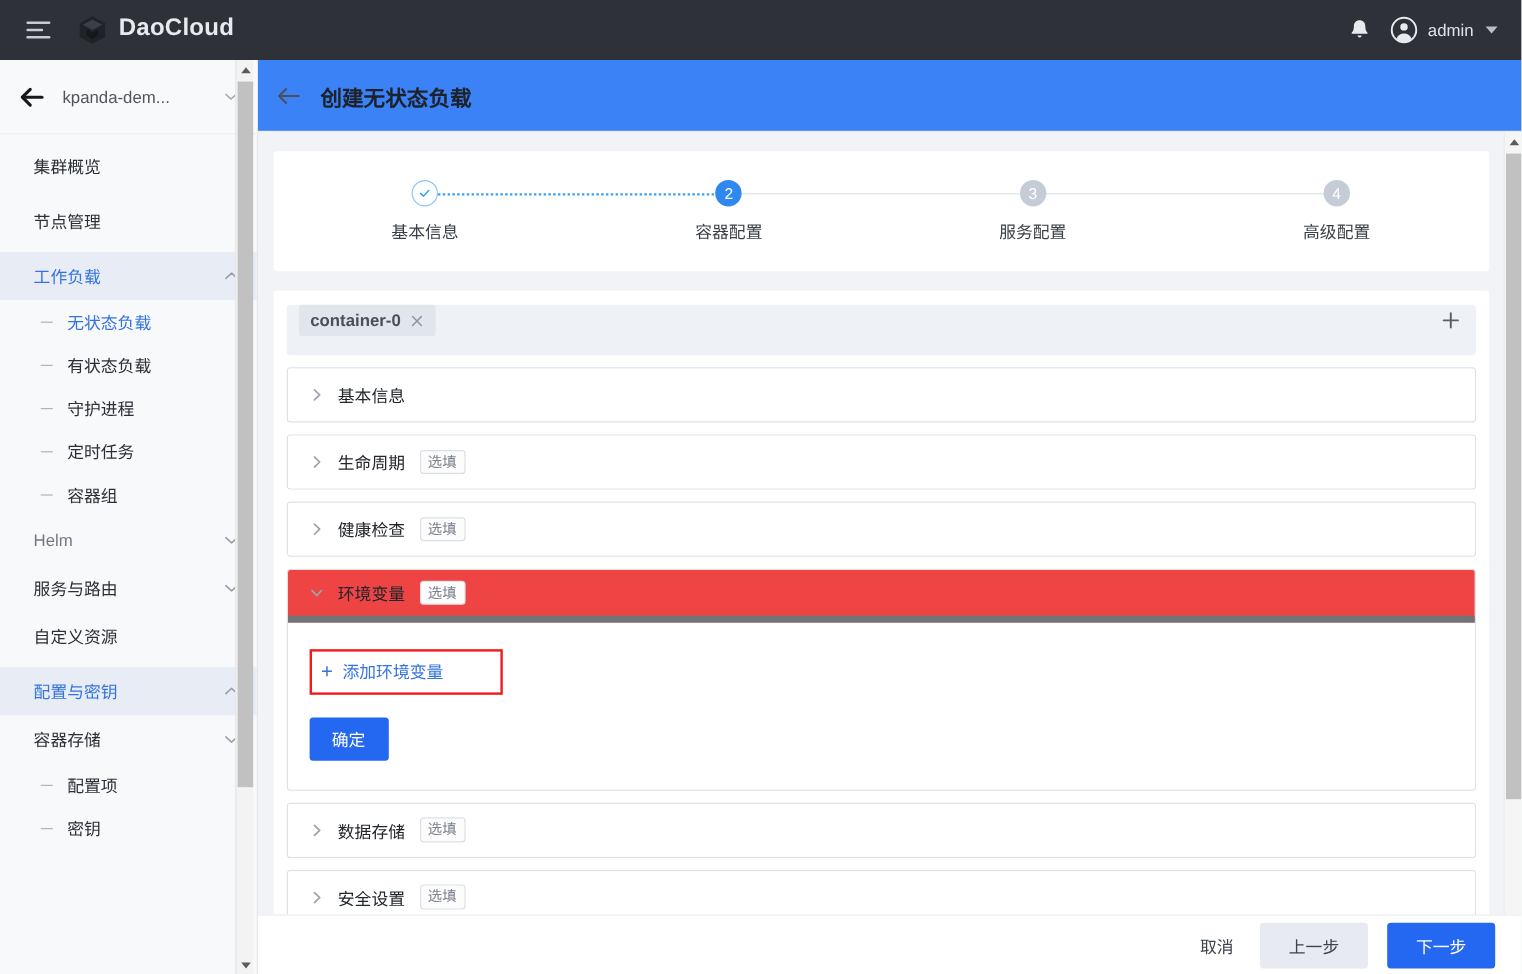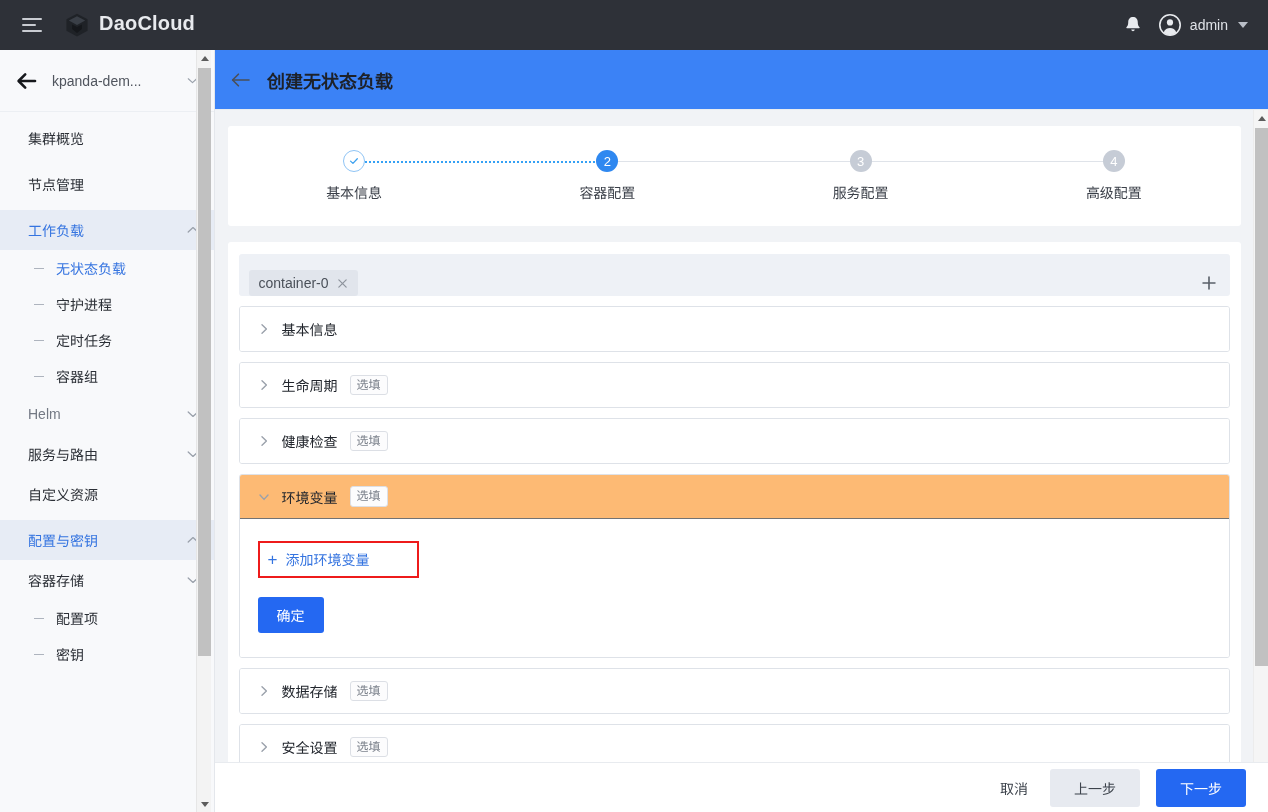--- a/index.html
+++ b/index.html
@@ -164,42 +164,42 @@
     border-top: 2px dotted #35a1f5;
     background: none;
   }
   .step-line.solid { background: #dfe3e9; height: 1px; }
 
   
   .config-card { margin-top: 16px; padding: 12px 11px 14px 11px; padding-bottom: 22px; }
 
   .tabs-row {
     height: 42px; background: #eef1f6; border-radius: 3px;
-    display: flex; align-items: flex-end; padding: 0 8px 0 10px;
+    display: flex; align-items: flex-start; padding: 0 8px 0 10px; font-weight: bold;
   }
   .tab-chip {
     display: inline-flex; align-items: center; gap: 8px;
     background: #e1e5ec; border-radius: 3px;
     padding: 5px 10px; font-size: 14px; color: #4a5059; cursor: pointer;
   }
   .chip-close { width: 11px; height: 11px; cursor: pointer; }
   .add-tab-btn {
     margin-left: auto; width: 26px; height: 26px;
     display: flex; align-items: center; justify-content: center; cursor: pointer;
   }
 
   .acc {
     margin-top: 10px; border: 1px solid #dee2e8; border-radius: 3px;
     background: #ffffff; overflow: hidden;
   }
   .acc-head {
     height: 44px; display: flex; align-items: center; gap: 12px;
     padding-left: 18px; cursor: pointer; background: #ffffff;
   }
-  .acc.expanded .acc-head { background: #fdba74; border-bottom: 1px solid #737373; }
+  .acc.expanded .acc-head { background: #ef4444; border-bottom: 6px solid #737373; }
   .acc-chevron { width: 12px; height: 12px; flex: none; }
   .acc-title { font-size: 14px; color: #22262d; }
   .tag-optional {
     font-size: 12px; color: #7d838d;
     border: 1px solid #dcdfe5; border-radius: 3px;
     background: #fcfcfd; padding: 2px 6px; line-height: 1.2;
   }
   .acc-body { padding: 22px 0 24px 18px; background: #ffffff; }
 
   .add-env-wrap {
@@ -309,20 +309,24 @@
         <svg viewBox="0 0 12 8" width="12" height="8">
           <path d="M1.2 6 L6 1.6 L10.8 6" fill="none" stroke="#9aa1ab" stroke-width="1.3" stroke-linecap="round" stroke-linejoin="round"></path>
         </svg>
       </div>
       <div class="nav-sub active">
         <span class="dash"></span>
         <span class="sub-label">无状态负载</span>
       </div>
       <div class="nav-sub">
         <span class="dash"></span>
+        <span class="sub-label">有状态负载</span>
+      </div>
+      <div class="nav-sub">
+        <span class="dash"></span>
         <span class="sub-label">守护进程</span>
       </div>
       <div class="nav-sub">
         <span class="dash"></span>
         <span class="sub-label">定时任务</span>
       </div>
       <div class="nav-sub">
         <span class="dash"></span>
         <span class="sub-label">容器组</span>
       </div>

